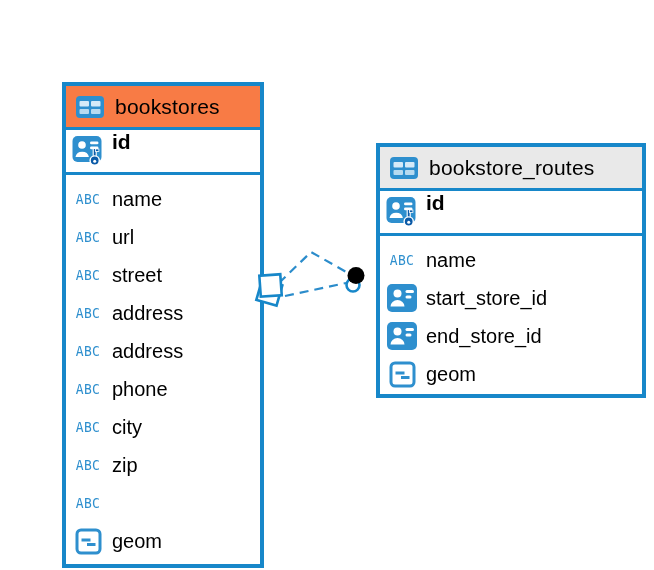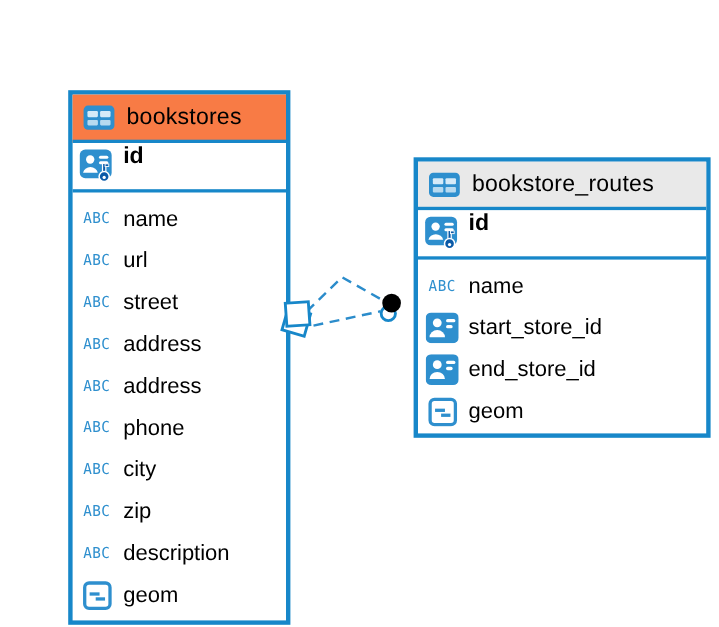--- a/index.html
+++ b/index.html
@@ -119,21 +119,20 @@
       <div class="field-row">
         <span class="icon-box">
             <span class="abc">ABC</span>
           </span>
         <span>zip</span>
       </div>
       <div class="field-row">
         <span class="icon-box">
             <span class="abc">ABC</span>
           </span>
-        <span>description</span>
       </div>
       <div class="field-row">
         <span class="icon-box">
           <svg width="27" height="27" viewBox="0 0 27 27">
             <rect x="2" y="2" width="23" height="23" rx="4" fill="none" stroke="#2E8FCE" stroke-width="3"></rect>
             <rect x="6.5" y="10.5" width="9" height="3" fill="#2E8FCE"></rect>
             <rect x="12" y="15" width="8.5" height="3" fill="#2E8FCE"></rect>
           </svg>
         </span>
         <span>geom</span>

